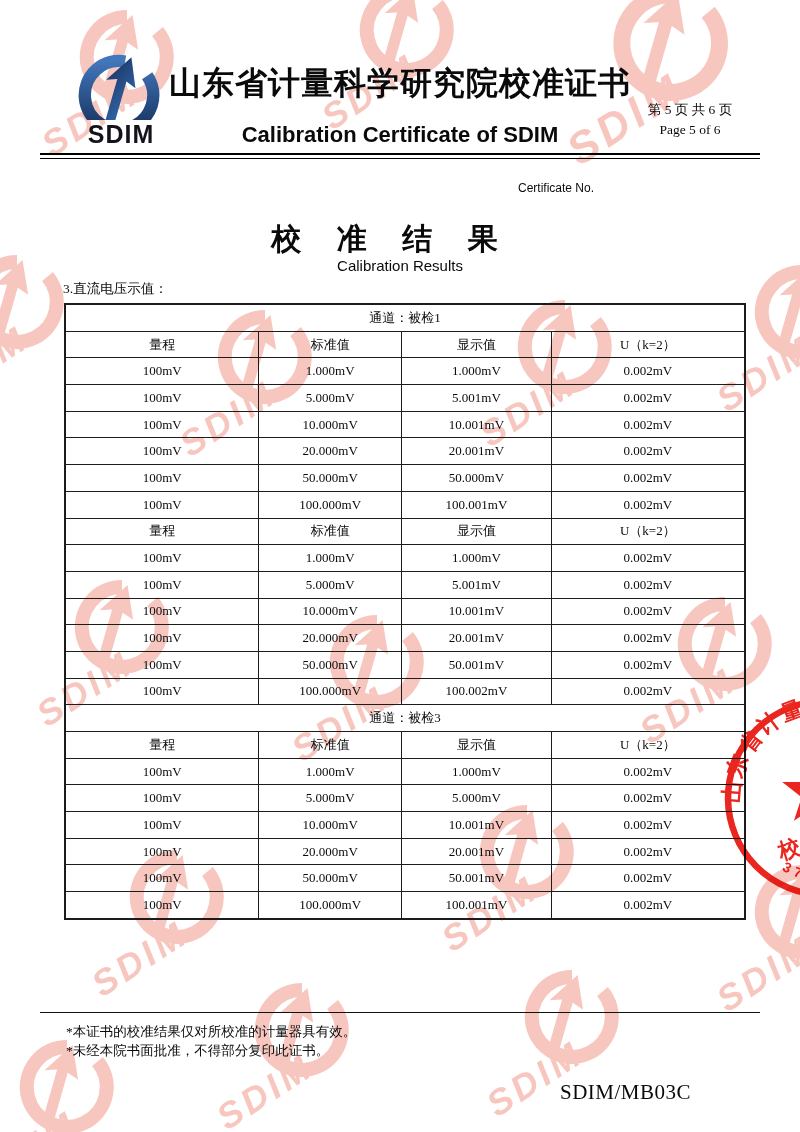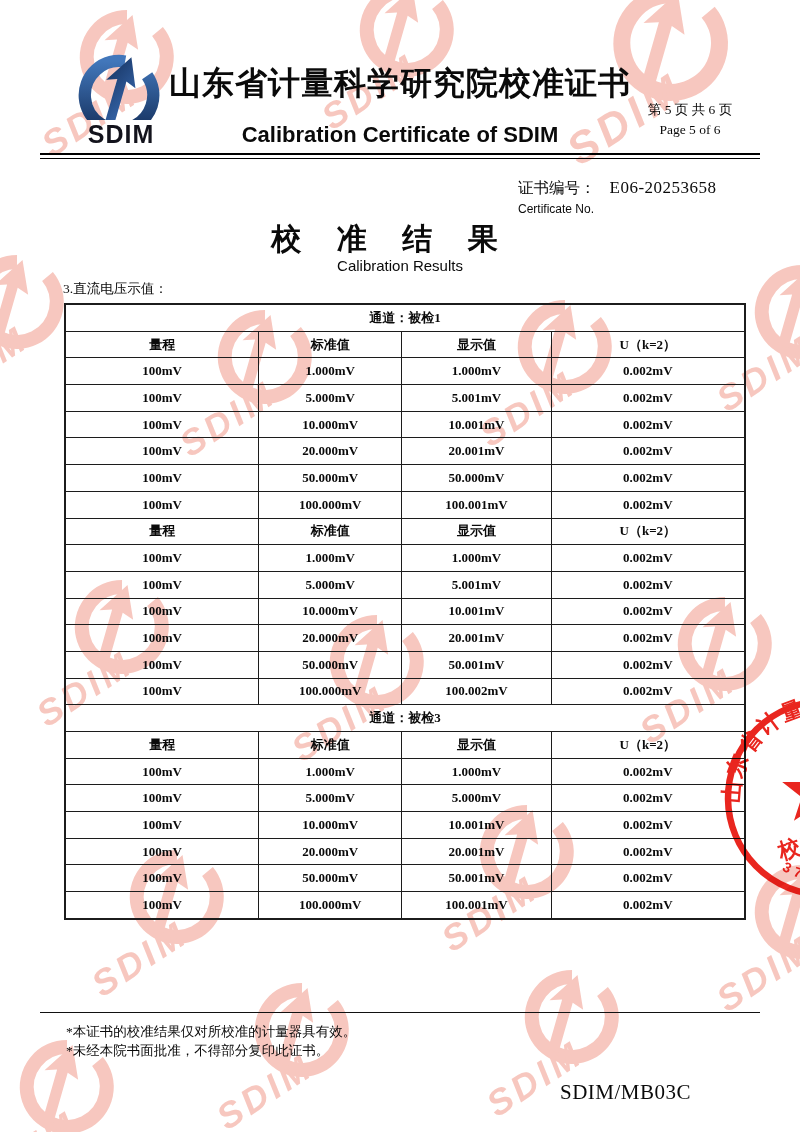--- a/index.html
+++ b/index.html
@@ -31,21 +31,21 @@
   .rtitle{left:0;top:219px;width:783px;text-align:center;font-size:30px;font-weight:bold;
     letter-spacing:14px;z-index:2;}
   .rtitle-en{left:0;top:257px;width:800px;text-align:center;
     font-family:"Liberation Sans",sans-serif;font-size:15px;z-index:2;}
   .section-label{left:63px;top:280px;font-size:13.5px;z-index:2;}
   
   .cal-table{position:absolute;left:64px;top:303px;width:682px;z-index:1;
     border-collapse:collapse;table-layout:fixed;background:transparent;}
   .cal-table td{border:1px solid #1c1c1c;height:25.7px;padding:0;text-align:center;
     font-size:13px;font-family:"Liberation Serif","DejaVu Serif",serif;background:transparent;}
-  .cal-table{border:2px solid #1c1c1c;font-weight:bold;}
+  .cal-table{border:2px solid #1c1c1c;}
   
   .foot-line{left:40px;top:1012px;width:720px;border-top:1.5px solid #111;z-index:2;}
   .footnotes{left:66px;top:1022px;font-size:13.5px;line-height:19px;z-index:2;}
   .form-code{left:560px;top:1080px;width:196px;text-align:left;font-size:21px;
     letter-spacing:0.5px;z-index:2;}
   
   .stamp{position:absolute;left:705px;top:678px;width:240px;height:240px;z-index:3;
     mix-blend-mode:multiply;opacity:0.93;overflow:visible;}
 </style>
 </head>
@@ -105,23 +105,20 @@
 
   <div class="abs title-zh">山东省计量科学研究院校准证书</div>
   <div class="abs title-en">Calibration Certificate of SDIM</div>
   <div class="abs page-info">
     <div>第 5 页 共 6 页</div>
     <div>Page 5 of 6</div>
   </div>
   <div class="abs dbl-line"></div>
 
   <div class="abs cert-block">
-    <div class="cert-row">
-      <span>证书编号：</span><span class="cert-no">E06-20253658</span>
-    </div>
     <div class="cert-en">Certificate No.</div>
   </div>
 
   <div class="abs rtitle">校 准 结 果</div>
   <div class="abs rtitle-en">Calibration Results</div>
   <div class="abs section-label">3.直流电压示值：</div>
 
   <table class="cal-table">
     <colgroup>
       <col style="width:28.5%">

